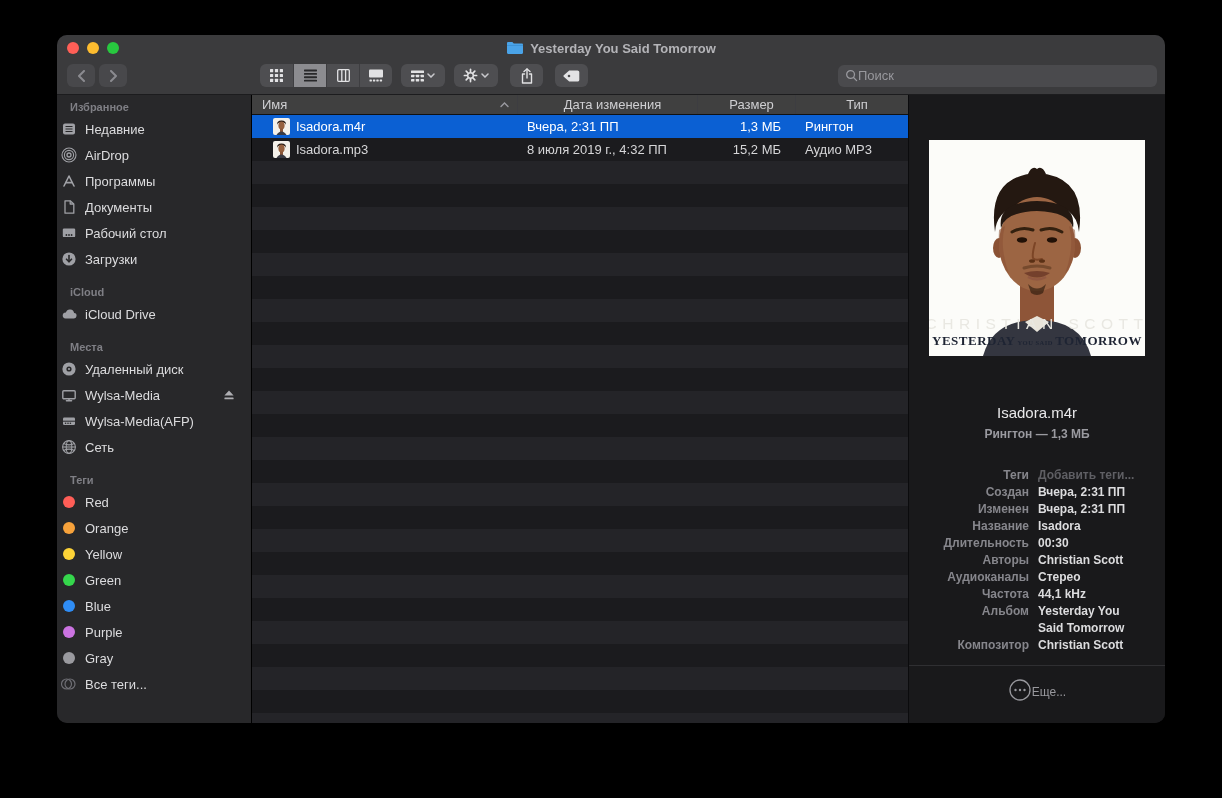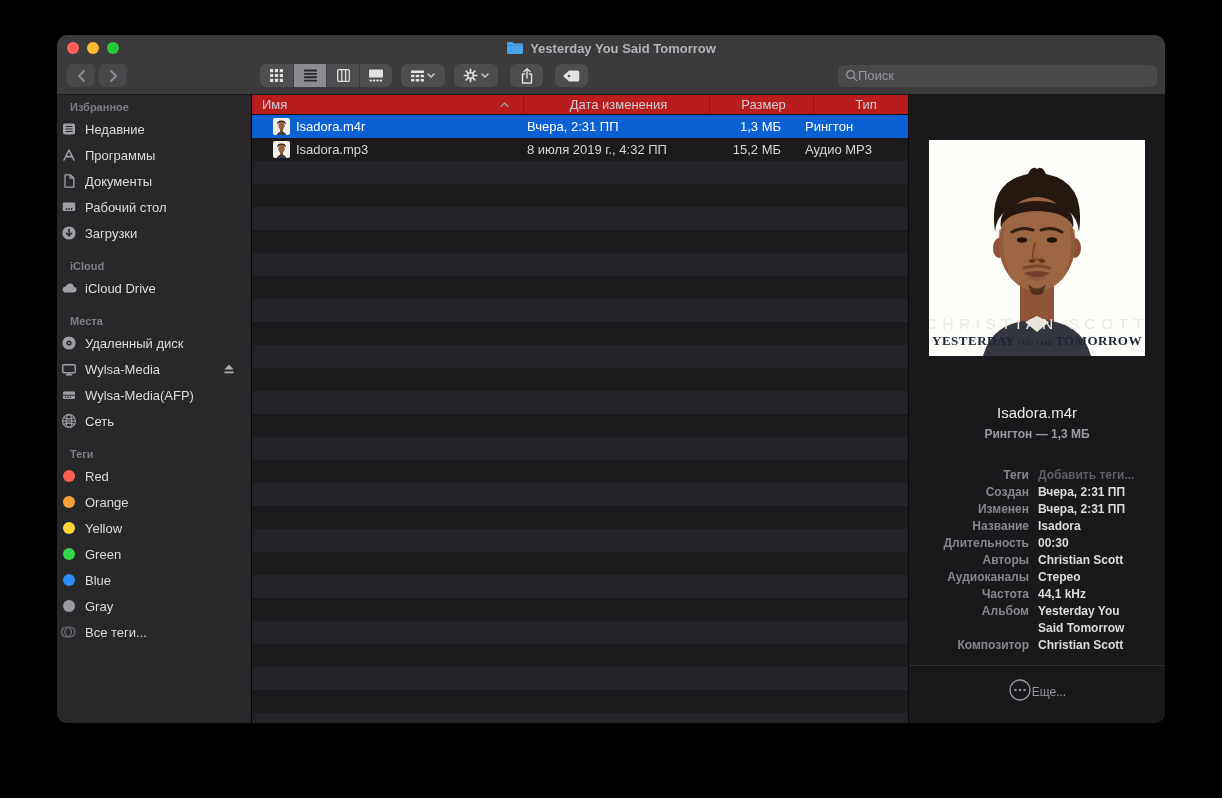--- a/index.html
+++ b/index.html
@@ -51,22 +51,22 @@
   .sb-header { padding:0 0 3px 13px; font-size:11px; font-weight:bold; color:#7f7f85; }
   .sb-item { height:26px; display:flex; align-items:center; padding-left:3px;
     gap:7px; font-size:13px; color:#dcdcde; }
   .sb-icon { width:18px; height:16px; display:flex; align-items:center; justify-content:center; }
   .tag-dot { width:12px; height:12px; border-radius:50%; margin:0 3px; }
   .sb-label { flex:1; white-space:nowrap; }
   .eject { margin-right:14px; width:16px; height:16px; }
 
   
   .main { width:656px; display:flex; flex-direction:column; background:#1b1b1e; }
-  .list-header { height:20px; display:flex; background:#b91c1c;
-    border-bottom:1px solid #111; font-size:13px; color:#cfcfd2;gap:6px; }
+  .list-header { height:20px; display:flex; background:#404040;
+    border-bottom:1px solid #111; font-size:13px; color:#cfcfd2; }
   .hcol { display:flex; align-items:center; padding-left:10px;justify-content:center; }
   .hcol + .hcol { border-left:1px solid #3d3d41; }
   .h-name { width:265px; justify-content:space-between; padding-right:8px; }
   .h-date { width:180px; }
   .h-size { width:98px; }
   .h-type { flex:1; }
   .frow { height:23px; display:flex; align-items:center; font-size:13px; color:#d6d6d8; }
   .frow.alt { background:#1b1b1e; }
   .frow.selected { background:#0b60d3; color:#fff; }
   .c-name { width:265px; display:flex; align-items:center; gap:6px; padding-left:21px; }
@@ -246,20 +246,32 @@
                   <line x1="4.5" y1="8" x2="11.5" y2="8"></line>
                   <line x1="4.5" y1="10.5" x2="11.5" y2="10.5"></line>
                 </g>
               </svg>
             </span>
             <span class="sb-label">Недавние</span>
           </div>
           <div class="sb-item">
             <span class="sb-icon">
               <svg width="16" height="16" viewBox="0 0 16 16">
+                <g stroke="#9fa0a5" fill="none">
+                  <circle cx="8" cy="8" r="2" stroke-width="1.3"></circle>
+                  <circle cx="8" cy="8" r="4.6" stroke-width="1.1"></circle>
+                  <circle cx="8" cy="8" r="7" stroke-width="1.1"></circle>
+                </g>
+              </svg>
+            </span>
+            <span class="sb-label">AirDrop</span>
+          </div>
+          <div class="sb-item">
+            <span class="sb-icon">
+              <svg width="16" height="16" viewBox="0 0 16 16">
                 <g stroke="#9fa0a5" stroke-width="1.6" fill="none" stroke-linecap="round" stroke-linejoin="round">
                   <path d="M3 13L8 3l5 10"></path>
                   <path d="M4.8 9.6h6.4"></path>
                 </g>
               </svg>
             </span>
             <span class="sb-label">Программы</span>
           </div>
           <div class="sb-item">
             <span class="sb-icon">
@@ -377,20 +389,24 @@
             <span class="tag-dot" style="background:#fdd337"></span>
             <span class="sb-label">Yellow</span>
           </div>
           <div class="sb-item">
             <span class="tag-dot" style="background:#35d74c"></span>
             <span class="sb-label">Green</span>
           </div>
           <div class="sb-item">
             <span class="tag-dot" style="background:#2f8df5"></span>
             <span class="sb-label">Blue</span>
+          </div>
+          <div class="sb-item">
+            <span class="tag-dot" style="background:#cb73e1"></span>
+            <span class="sb-label">Purple</span>
           </div>
           <div class="sb-item">
             <span class="tag-dot" style="background:#9a9a9f"></span>
             <span class="sb-label">Gray</span>
           </div>
           <div class="sb-item">
             <span class="sb-icon">
               <svg width="18" height="14" viewBox="0 0 18 14">
                 <g stroke="#6e6e74" stroke-width="1.2" fill="none">
                   <circle cx="6.5" cy="7" r="5"></circle>

